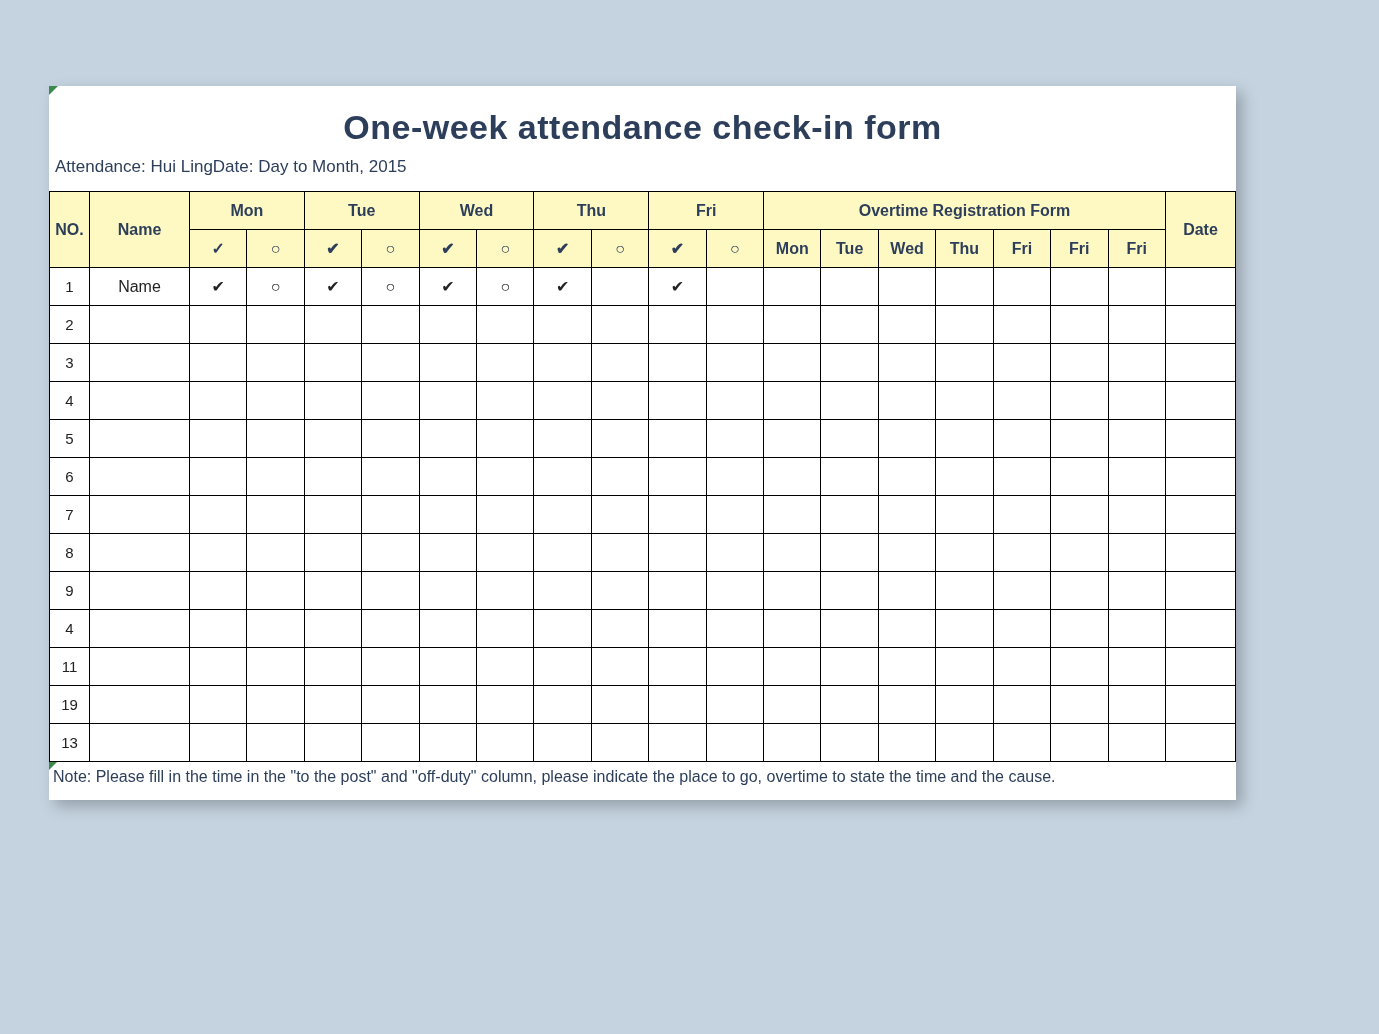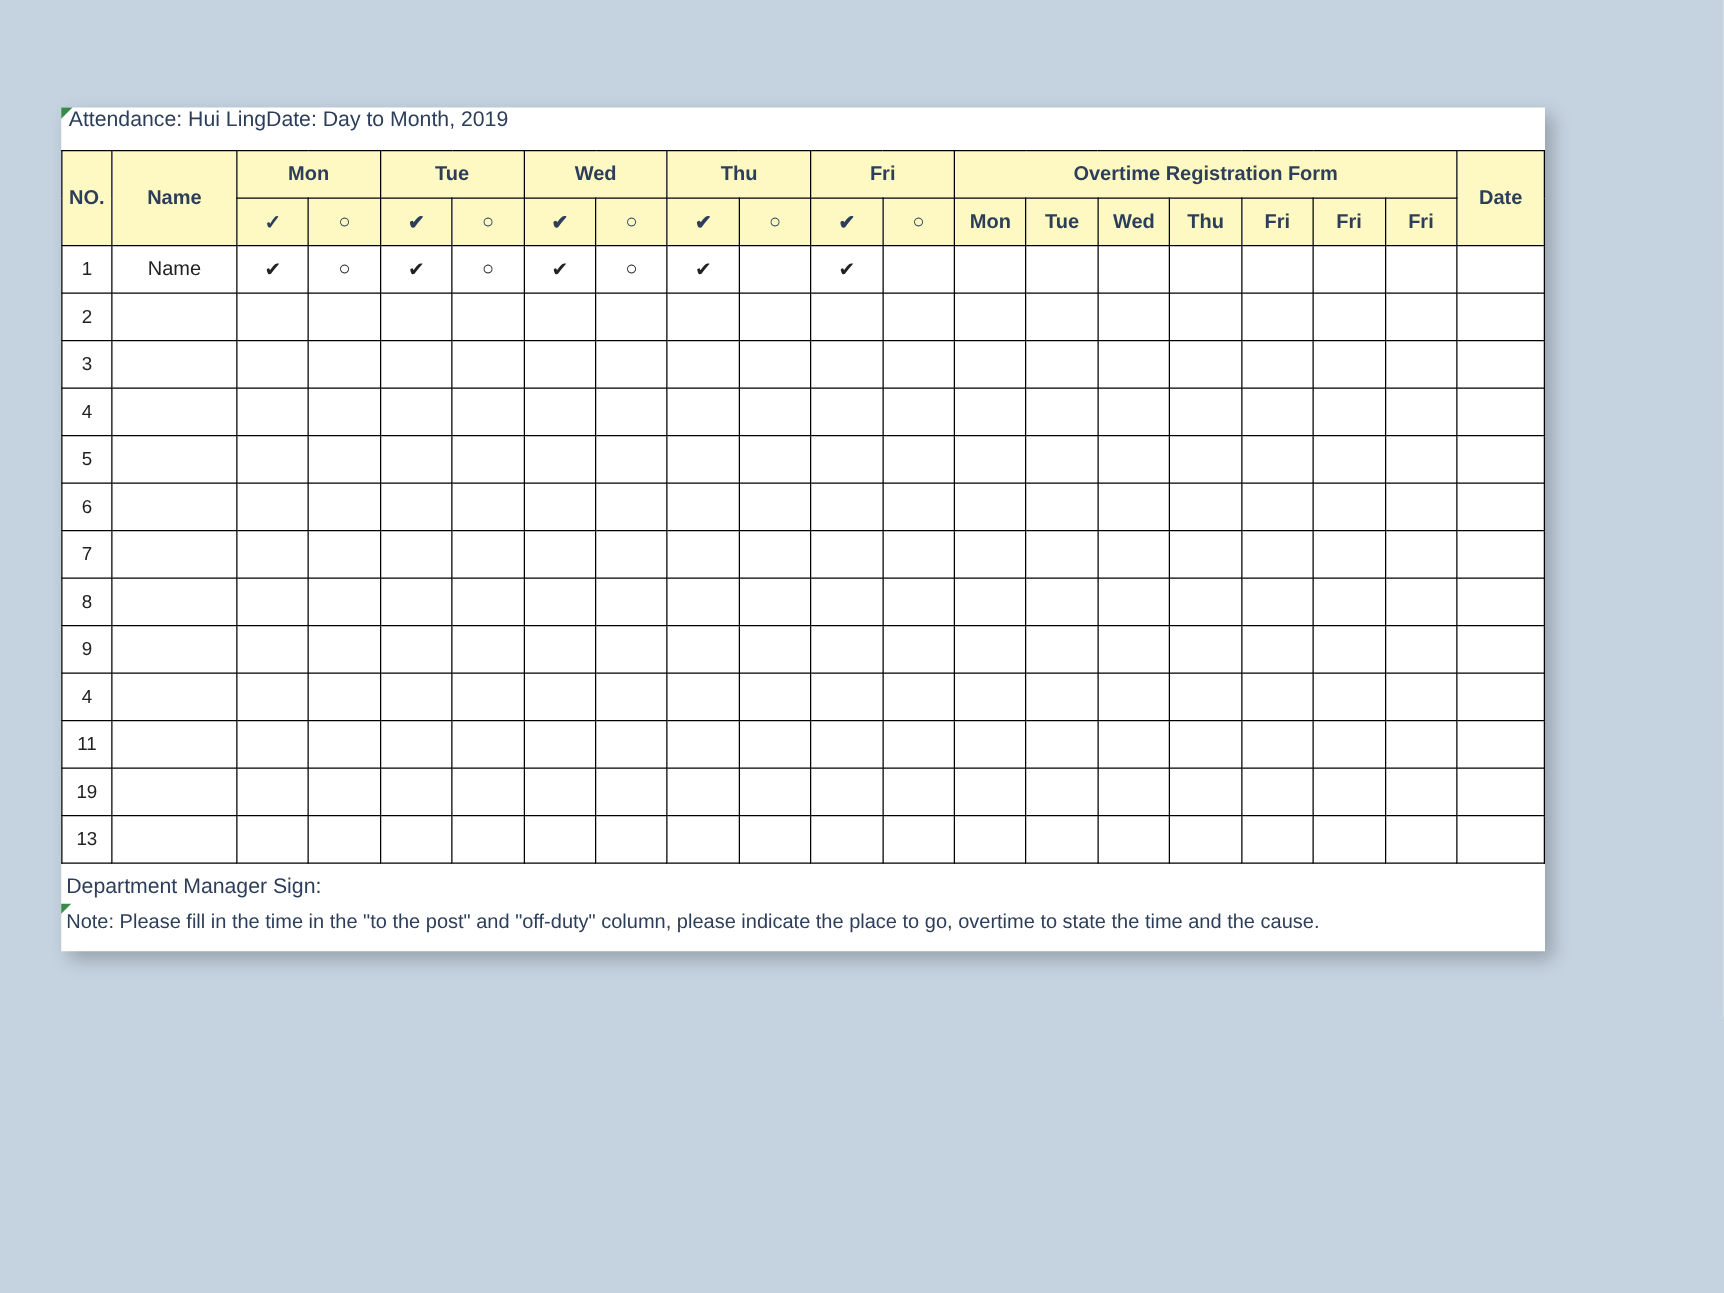--- a/index.html
+++ b/index.html
@@ -92,24 +92,25 @@
   }
   
   td, th { overflow: hidden; white-space: nowrap; }
 </style>
 </head>
 <body>
 
 <div class="sheet">
   <div class="corner-mark"></div>
 
+  <div class="title">One-week attendance check-in form</div>
 
   <div class="meta-row">
     <span>Attendance: Hui Ling</span>
-    <span>Date: Day to Month, 2019</span>
+    <span>Date: Day to Month, 2015</span>
   </div>
 
   <table class="grid">
     <thead>
       <tr>
         <th rowspan="2" class="no-col">NO.</th>
         <th rowspan="2" class="name-col">Name</th>
         <th colspan="2">Mon</th>
         <th colspan="2">Tue</th>
         <th colspan="2">Wed</th>
@@ -421,19 +422,18 @@
           <td></td>
           <td></td>
           <td></td>
           <td></td>
           <td></td>
           <td></td>
         </tr>
       </tbody>
   </table>
 
-  <div class="dept">Department Manager Sign:</div>
 
   <div class="foot-note">
     <div class="foot-corner"></div>
     <span>Note: Please fill in the time in the "to the post" and "off-duty" column, please indicate the place to go, overtime to state the time and the cause.</span>
   </div>
 </div>
 
 </body></html>

